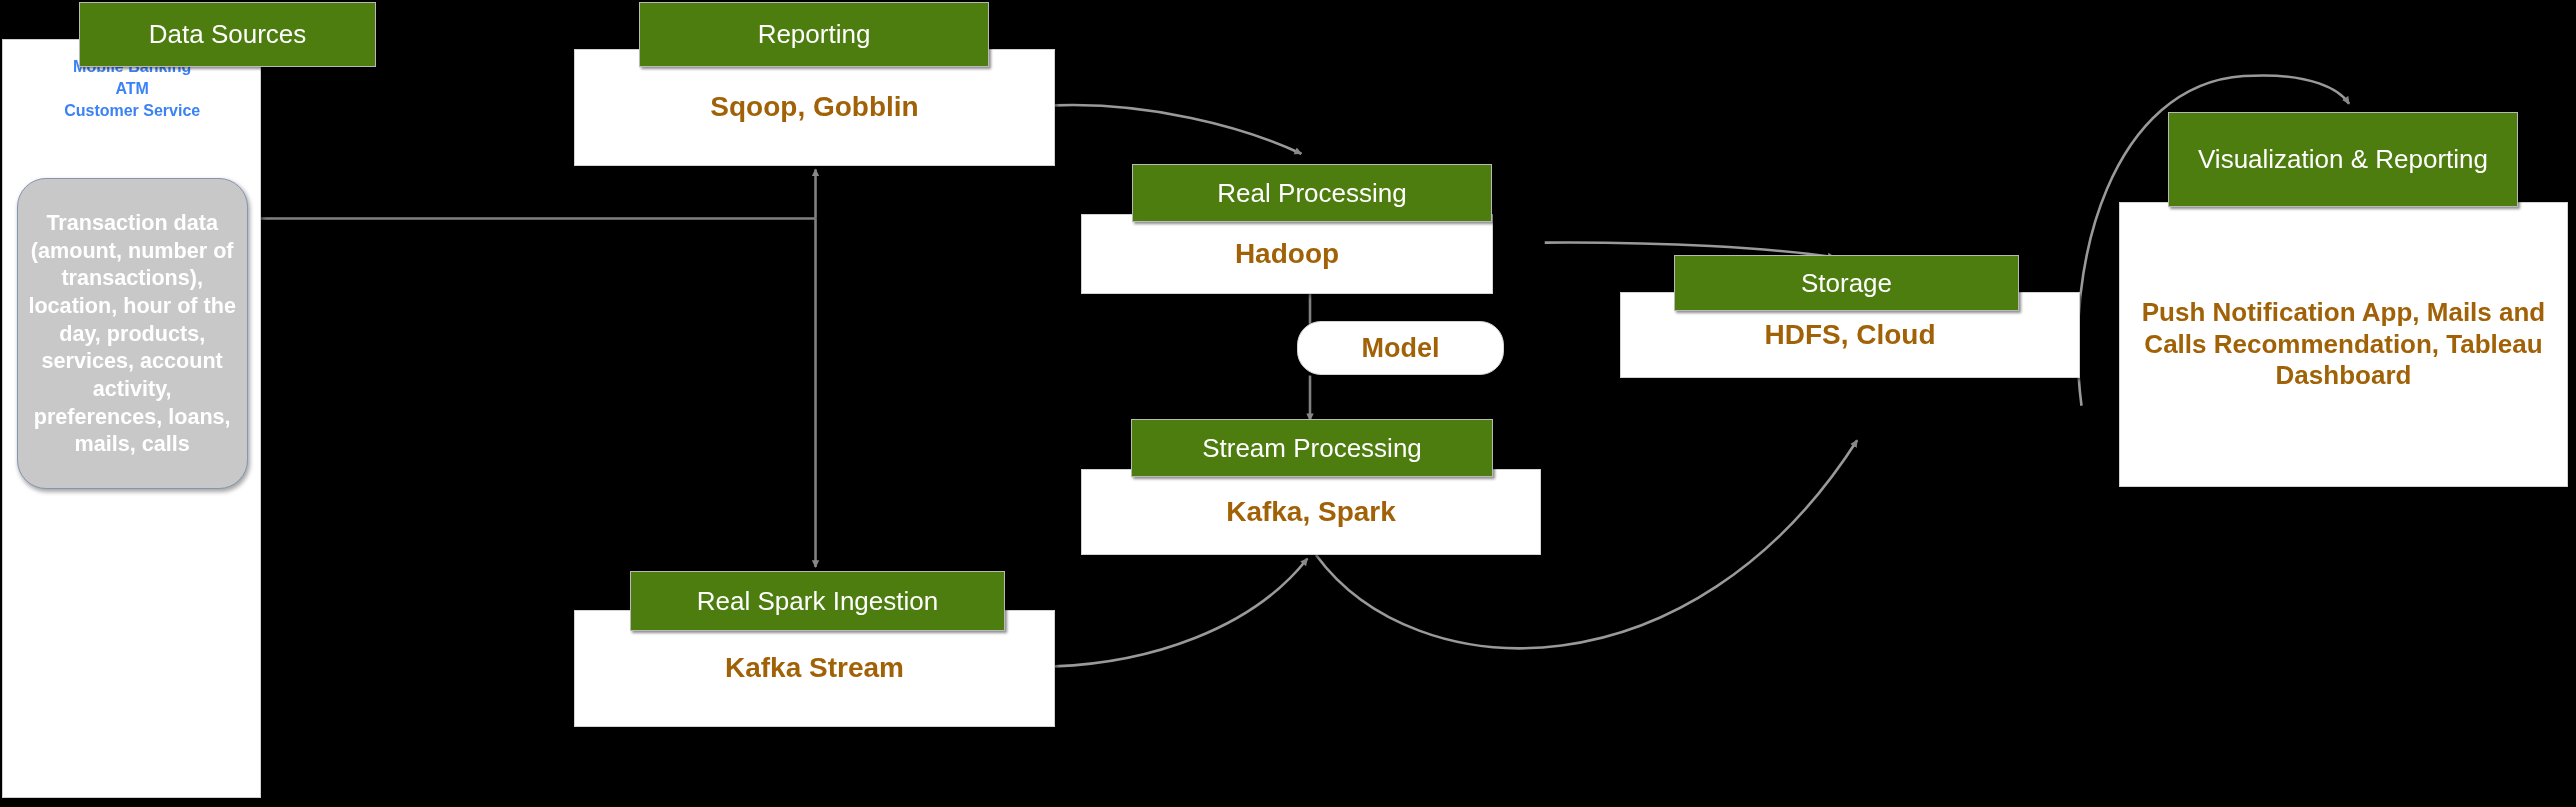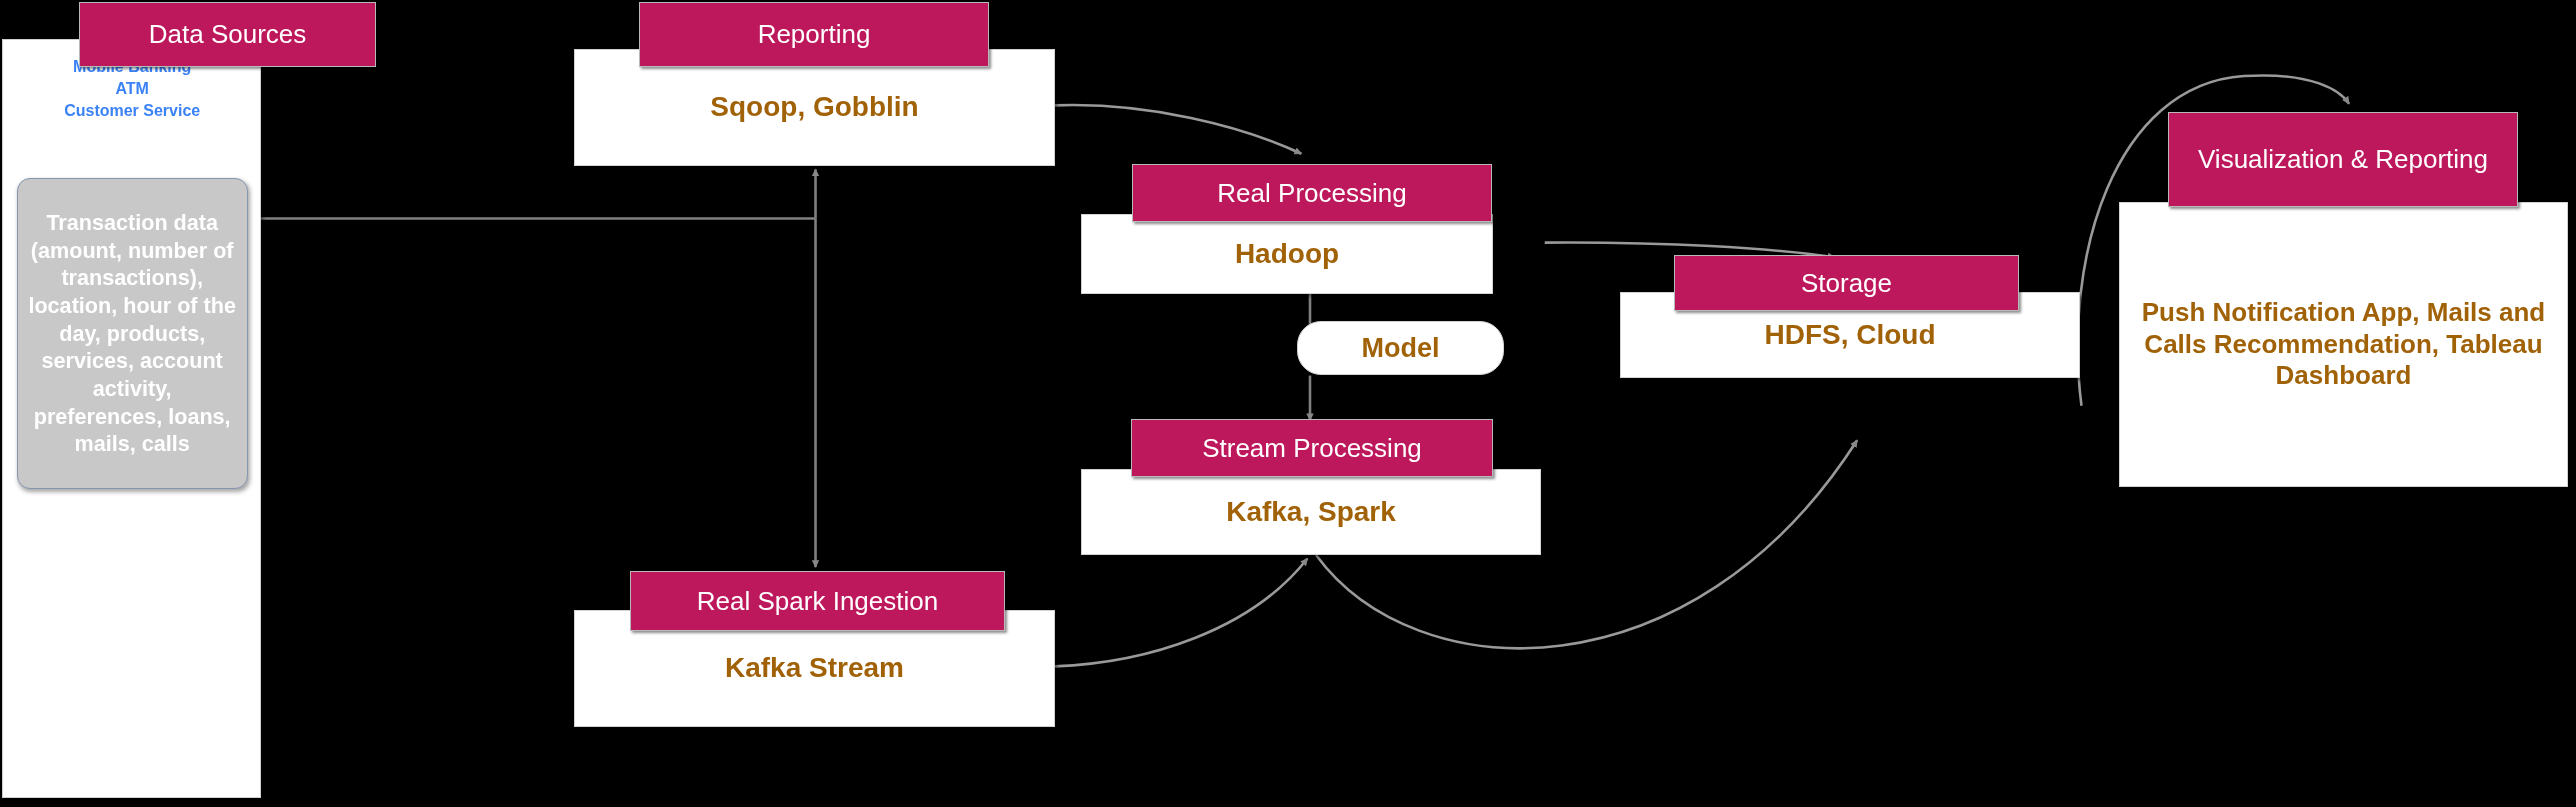--- a/index.html
+++ b/index.html
@@ -10,21 +10,21 @@
     background:#000000;
     overflow:hidden;
   }
   
   #wires{position:absolute;left:0;top:0;width:2576px;height:808px;z-index:5;pointer-events:none;}
 
   
   .node{position:absolute;z-index:10;}
   .node .hdr{
     position:absolute;
-    background:#be185d;
+    background:#4d7c0f;
     color:#ffffff;
     border:0.9px solid #b9b9b9;
     box-sizing:border-box;
     display:flex;align-items:center;justify-content:center;
     text-align:center;
     font-weight:400;
     line-height:1.1;
     z-index:12;
     box-shadow:1.7px 1.7px 2.6px rgba(0,0,0,.45);
   }
@@ -48,21 +48,21 @@
     position:absolute;left:1.7px;top:39px;width:259px;height:759px;
     background:#ffffff;border:0.9px solid #cfcfcf;box-sizing:border-box;
     z-index:10;box-shadow:2.6px 2.6px 3.5px rgba(0,0,0,.5);
   }
   #ds-lines{
     position:absolute;left:0;top:15.5px;width:259px;
     text-align:center;color:#3b82f6;font-weight:700;font-size:16px;line-height:1.38;
   }
   #transaction-pill{
     position:absolute;left:14px;top:138px;width:231px;height:311px;
-    background:#c8c8c8;border:1.7px solid #8496b0;border-radius:13px;
+    background:#c8c8c8;border:1.7px solid #8496b0;border-radius:29px;
     box-sizing:border-box;z-index:14;
     display:flex;align-items:center;justify-content:center;
     box-shadow:1.7px 2.6px 4.3px rgba(0,0,0,.35);
   }
   #transaction-pill .txt{
     color:#ffffff;font-weight:700;font-size:21.6px;line-height:1.28;
     text-align:center;padding:0 10.4px;
   }
 </style>
 </head>

